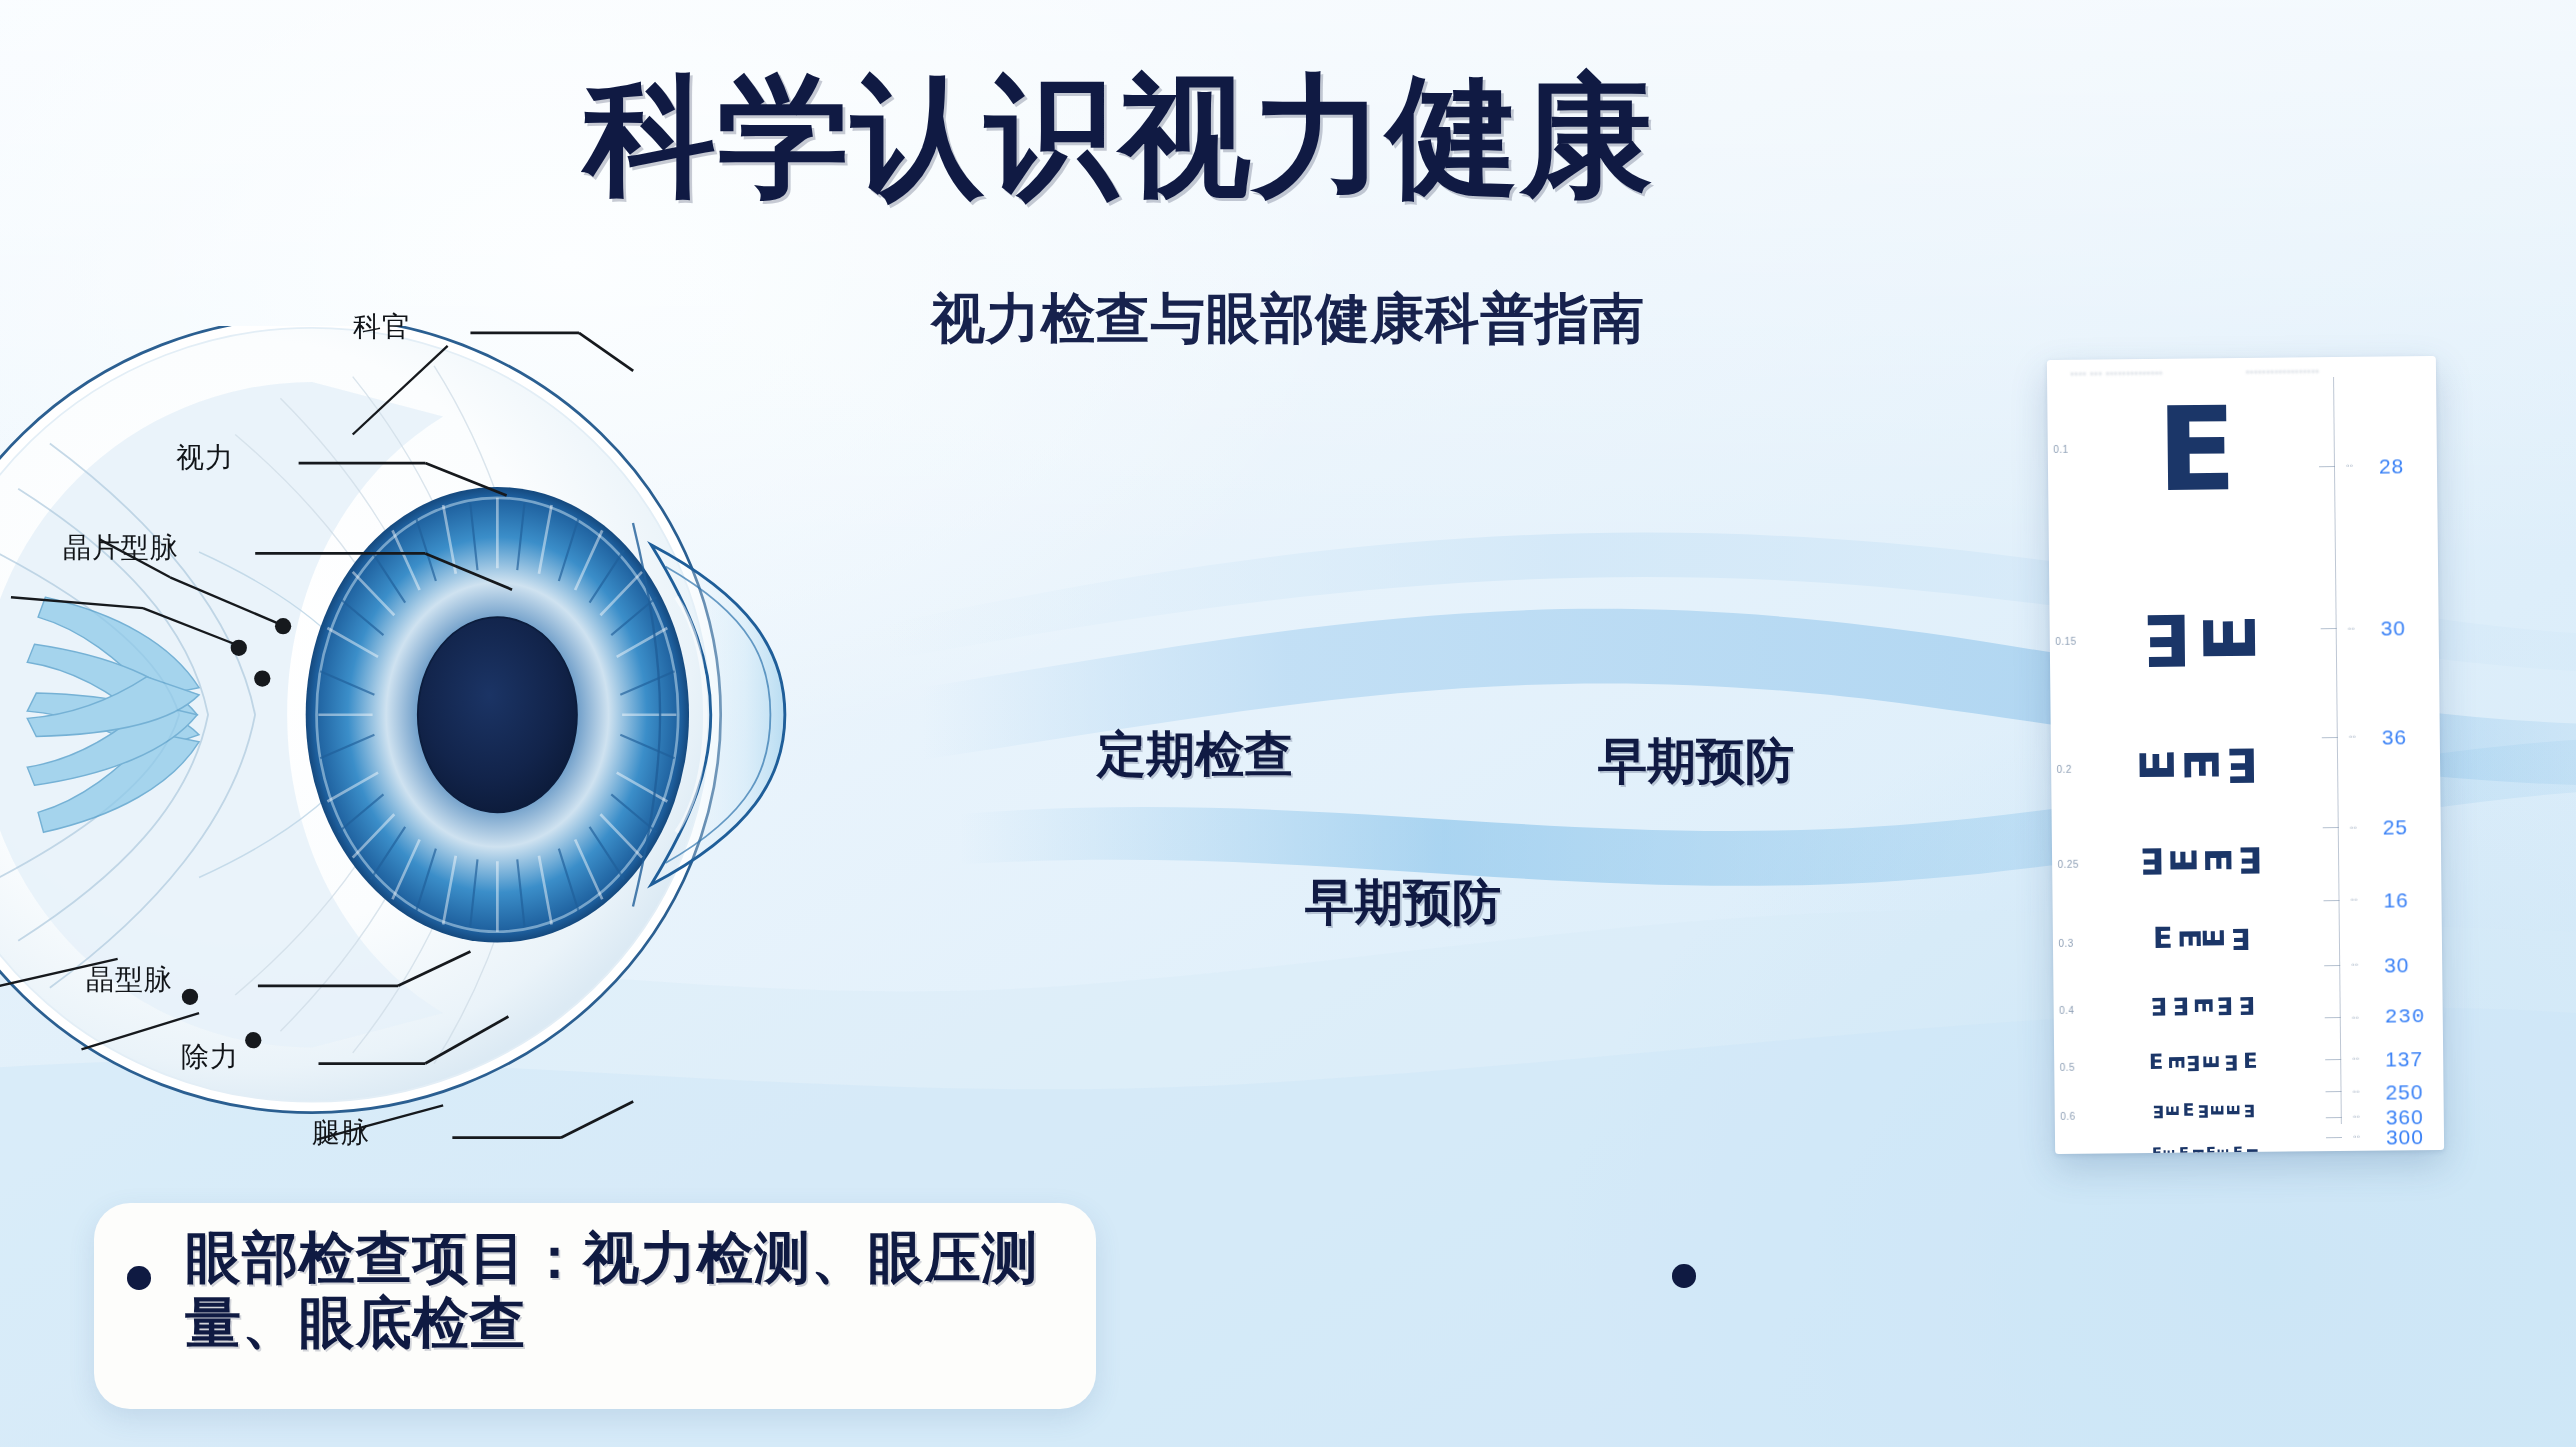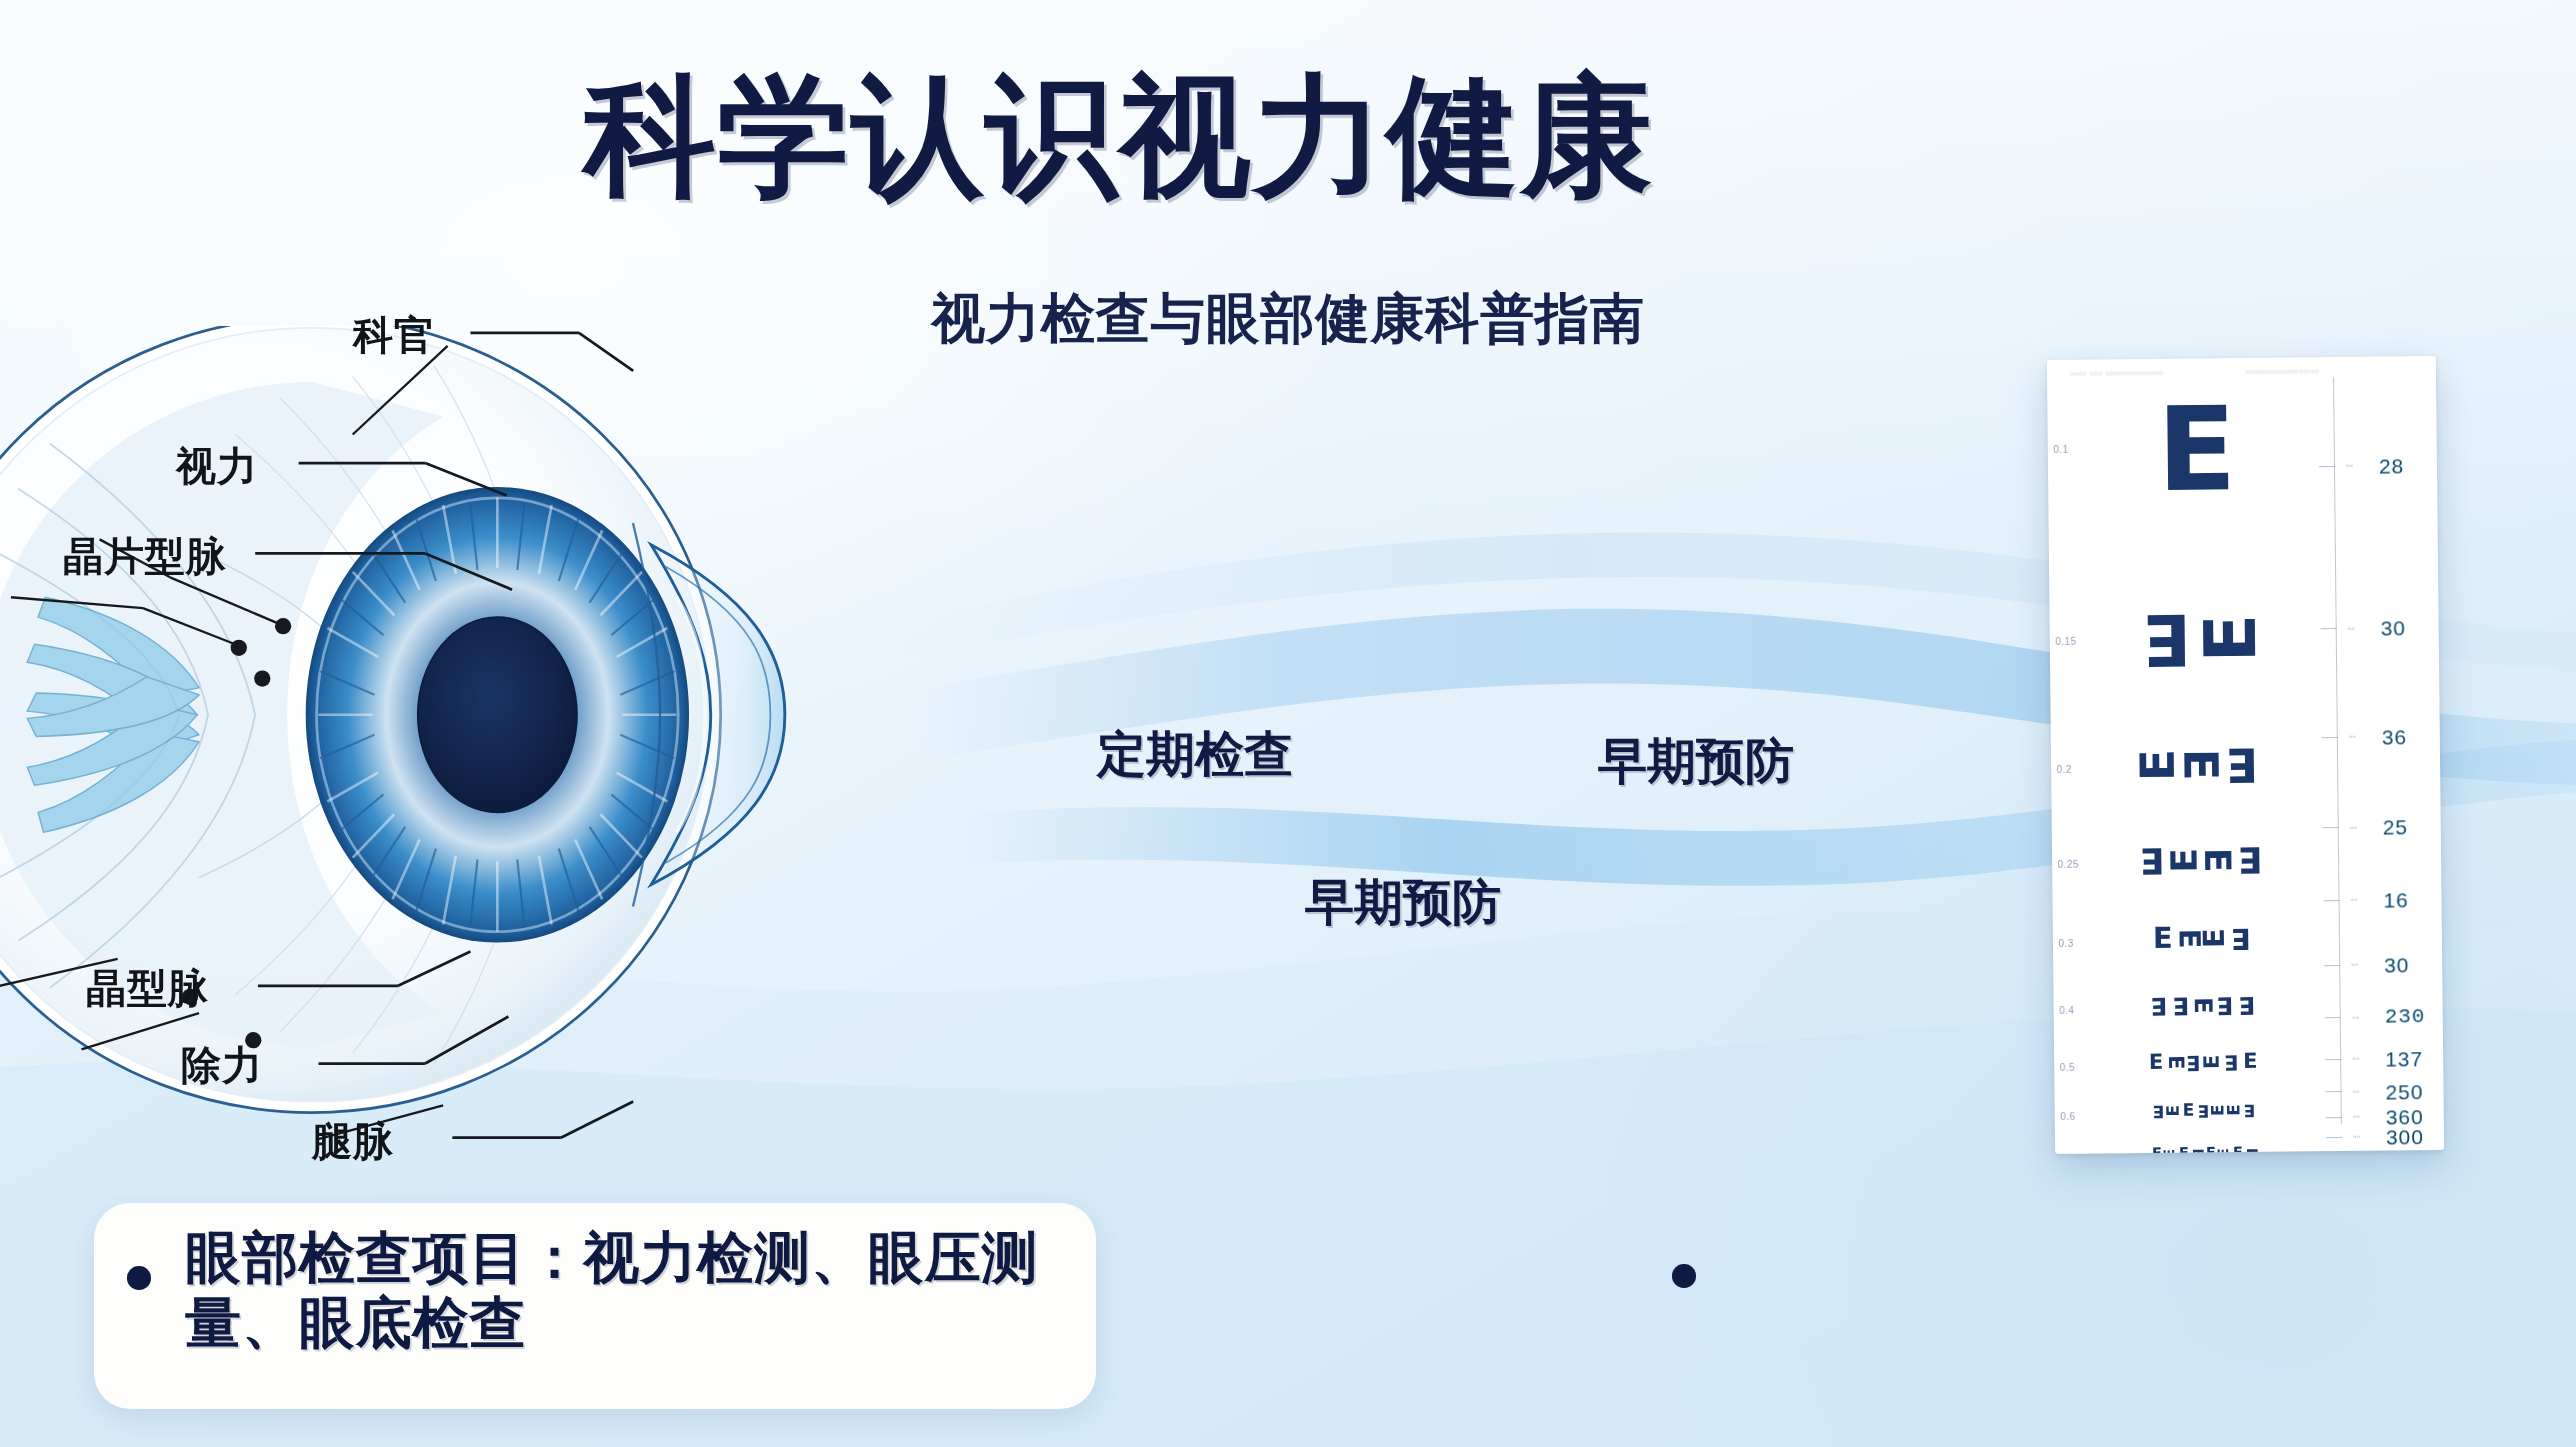--- a/index.html
+++ b/index.html
@@ -23,21 +23,21 @@
     letter-spacing:1.8px;
     text-shadow:2.7px 2.7px 0 rgba(12,22,60,.22);
   }
   #subtitle{
     position:absolute;left:0;top:291px;width:2576px;text-align:center;
     font-size:54px;line-height:1;font-weight:700;color:#17224d;
     letter-spacing:0.9px;
   }
 
   
-  .callout{position:absolute;font-size:40px;font-weight:700;color:#111418;
+  .callout{position:absolute;font-size:28px;font-weight:400;color:#111418;
     white-space:nowrap;letter-spacing:0.9px;}
   #cl-keguan{left:353px;top:308px;}
   #cl-shili{left:176px;top:439px;}
   #cl-jingpian{left:63px;top:529px;}
   #cl-jingxing{left:86px;top:961px;}
   #cl-chuli{left:181px;top:1038px;}
   #cl-tuimai{left:312px;top:1114px;}
 
   
   .flowlabel{position:absolute;font-size:49px;font-weight:800;color:#101a43;
@@ -58,21 +58,21 @@
   .ct-divider{position:absolute;left:286px;top:20px;width:0.9px;height:747px;
     background:rgba(110,130,160,.45);}
   .erow{position:absolute;display:flex;align-items:center;justify-content:center;
     width:226px;left:36px;}
   .eglyph{color:#1b3668;font-weight:800;line-height:.82;font-family:"DejaVu Sans",sans-serif;
     text-shadow:0.9px 0.9px 0 rgba(255,255,255,.55);}
   .leftnum{position:absolute;left:5.4px;font-size:10px;color:#8fa0b6;
     filter:blur(0.6px);letter-spacing:0.5px;}
   .ticklabel{position:absolute;left:298px;font-size:10px;color:#8fa0b6;filter:blur(0.6px);}
   .tickdash{position:absolute;left:271px;width:16.3px;height:0.9px;background:rgba(130,150,175,.6);}
-  .bignum{position:absolute;left:331px;font-size:21px;color:#0c4a6e;font-weight:500;
+  .bignum{position:absolute;left:331px;font-size:21px;color:#3b82f6;font-weight:500;
     filter:blur(0.4px);letter-spacing:0.9px;}
   .hdrblur{position:absolute;font-size:9px;color:#7f90a6;filter:blur(1px);letter-spacing:0.9px;}
 
   
   #card-left{
     position:absolute;left:94px;top:1203px;width:1002px;height:206px;
     background:#fdfdfb;border-radius:36px;
     box-shadow:0 9px 27px rgba(60,100,150,.14);
   }
   .bullettext{position:absolute;font-size:56px;font-weight:800;color:#0f1a42;

